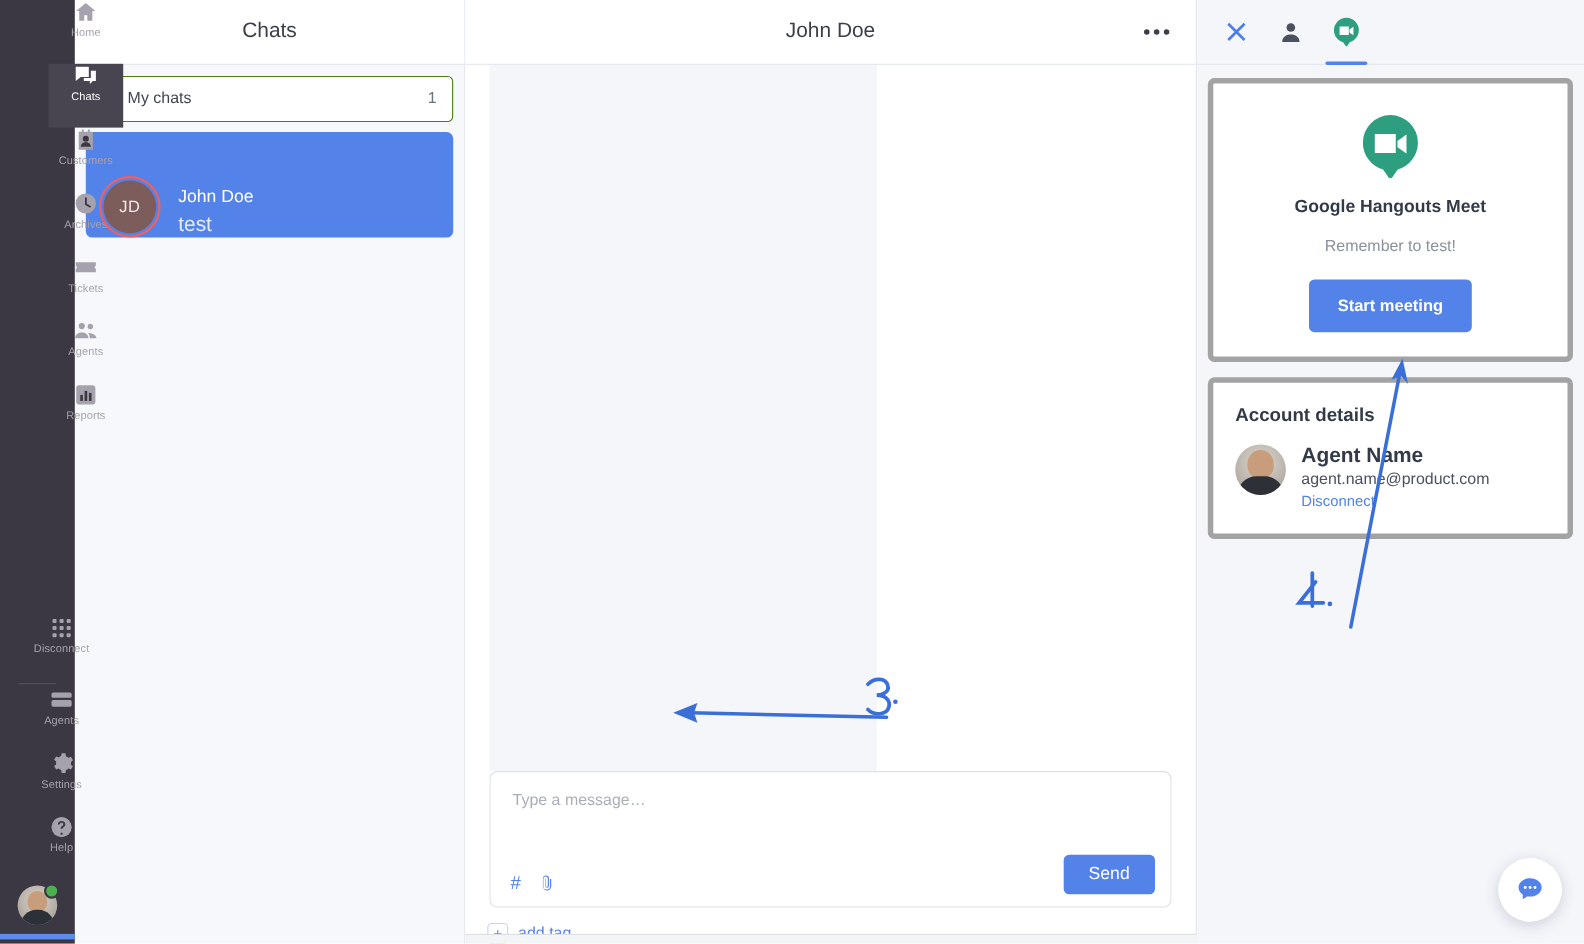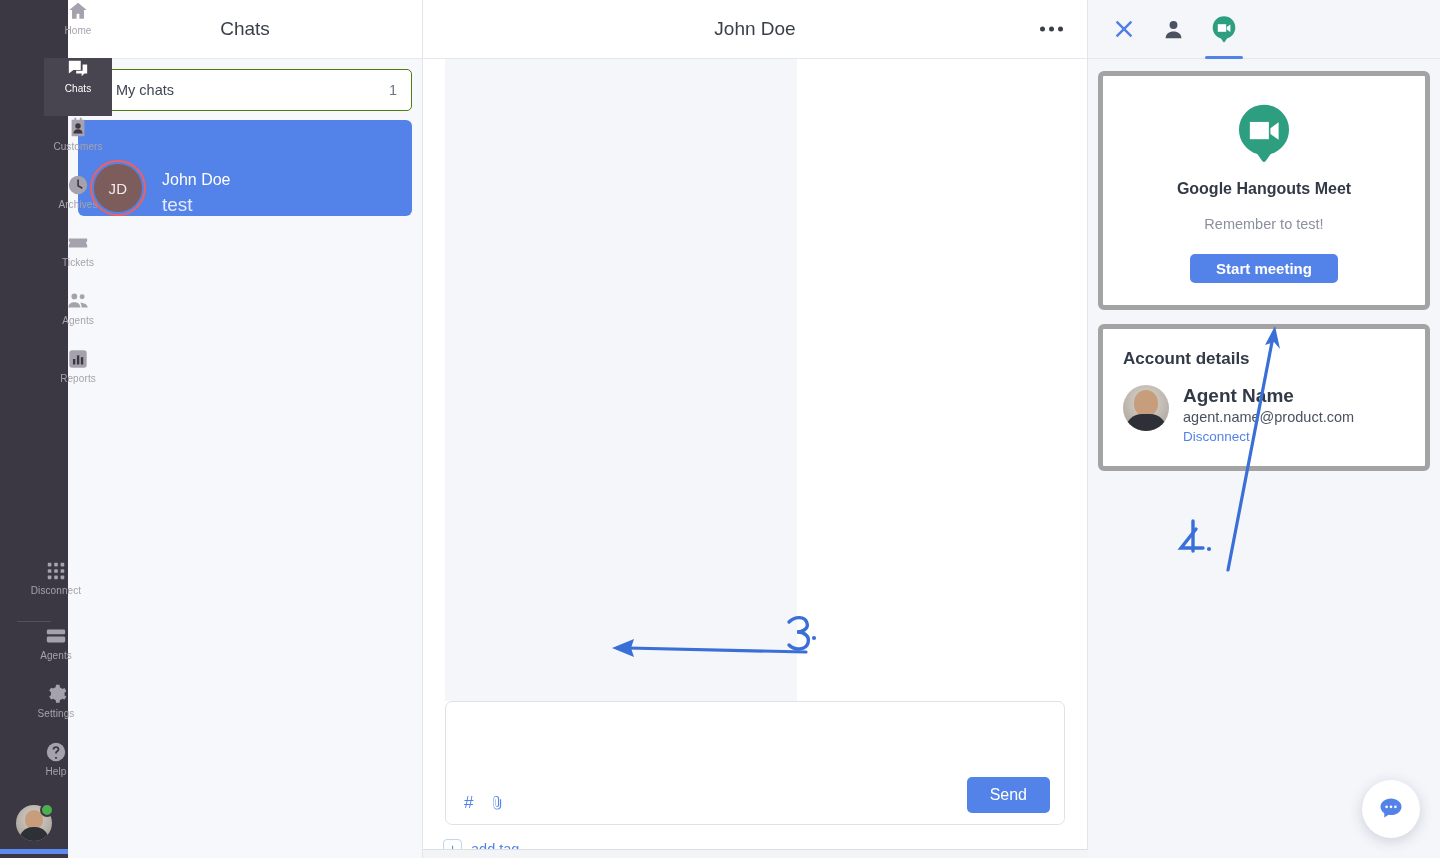--- a/index.html
+++ b/index.html
@@ -183,21 +183,21 @@
   .right-body { padding: 12px 10px 0 10px; }
   .card {
     background: #ffffff; border: 5px solid #a3a3a3; border-radius: 6px;
   }
   .meet-card { padding: 26px 20px 22px 20px; text-align: center; }
   .meet-logo { width: 62px; height: 62px; margin: 0 auto 16px auto; position: relative; }
   .meet-title { font-size: 16px; font-weight: bold; color: #333a47; margin-bottom: 12px; }
   .meet-sub { font-size: 14.5px; color: #8a909c; line-height: 28px; }
   .start-btn {
     margin-top: 16px; background: #5382e8; color: #fff; border: none;
-    border-radius: 5px; height: 29px; padding: 0 26px;
+    border-radius: 5px; height: 48px; padding: 0 26px;
     font-size: 15px; font-weight: bold; cursor: pointer; font-family: inherit;
   }
   .acct-card { margin-top: 14px; padding: 20px 20px 22px 20px; }
   .acct-title { font-size: 17px; font-weight: bold; color: #333a47; margin-bottom: 16px; }
   .acct-row { display: flex; gap: 14px; align-items: flex-start; }
   .acct-av {
     width: 46px; height: 46px; border-radius: 50%; flex: none;
     background: radial-gradient(circle at 50% 36%, #ded8d1 0%, #bdb7b0 55%, #a09a93 100%);
     position: relative; overflow: hidden;
   }
@@ -411,20 +411,21 @@
         <div class="line right">
           
           
         </div>
       </div>
 
     </div>
 
     <div class="composer-wrap">
       <div class="composer">
+        <div class="ph">Type a message…</div>
         <div class="composer-tools">
           <span class="tool hashtag">#</span>
           <span class="tool">
             <svg viewBox="0 0 24 24">
                 <path d="M16.5 6.2v9.9a4.5 4.5 0 11-9 0V5.6a3 3 0 116 0v9.8a1.5 1.5 0 11-3 0V6.2H9.8v9.2a2.7 2.7 0 105.4 0V5.6a4.2 4.2 0 10-8.4 0v10.5a5.7 5.7 0 1011.4 0V6.2z"></path>
               </svg>
           </span>
         </div>
         <button class="send-btn">Send</button>
       </div>

